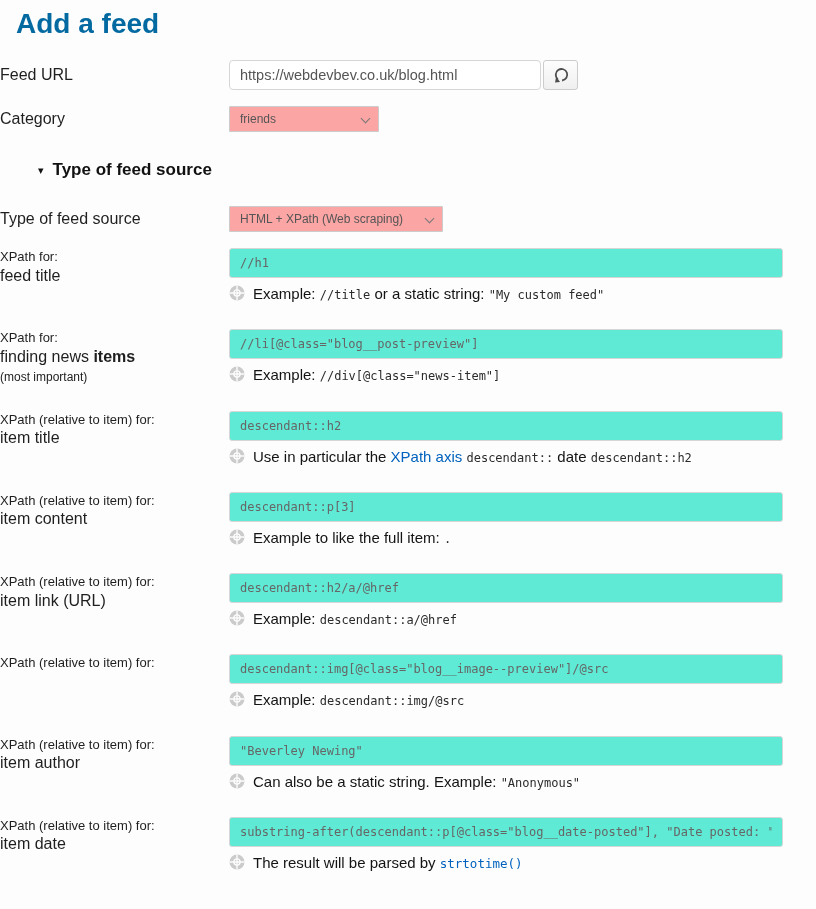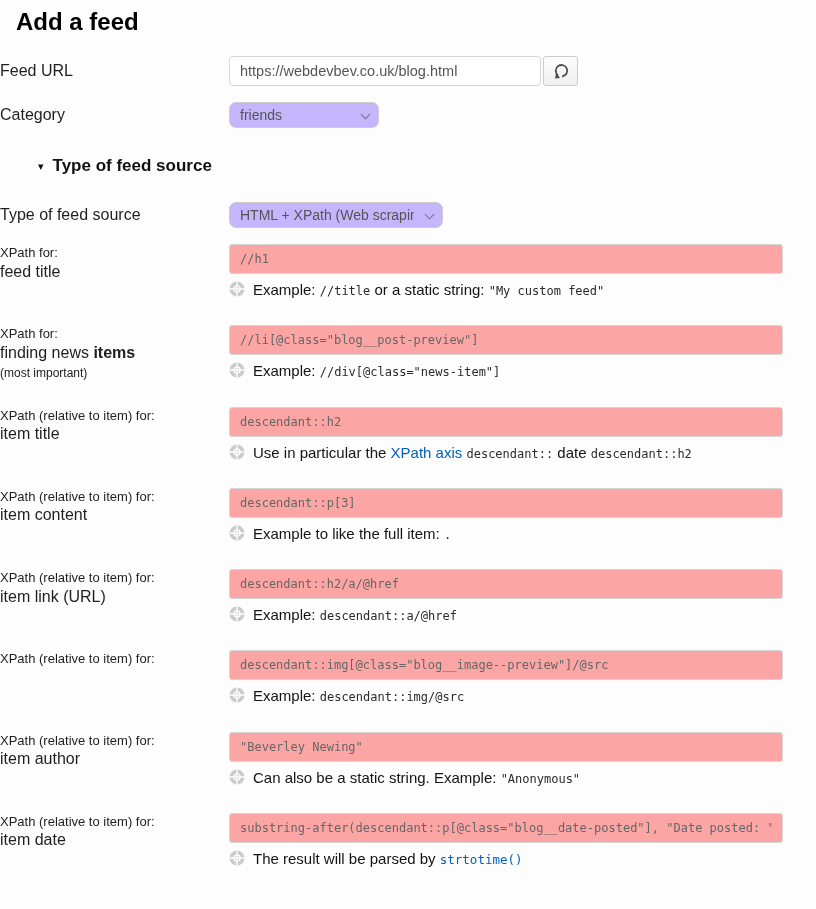--- a/index.html
+++ b/index.html
@@ -3,21 +3,21 @@
 <meta charset="utf-8">
 <style>
   * { box-sizing: border-box; }
   html,body { margin:0; padding:0; background:#fdfdfd; }
   body {
     width:816px; height:909px; overflow:hidden;
     font-family:"Liberation Sans","DejaVu Sans",sans-serif;
     font-size:15px; color:#1a1a1a;
   }
   .page { width:816px; position:relative; }
-  h1.page-title { font-size:24px; font-weight:bold; margin:8px 0 20px 16px; color:#000000; }
+  h1.page-title { font-size:28px; font-weight:bold; margin:8px 0 20px 16px; color:#0369a1; }
 
   .row { display:flex; align-items:center; margin-bottom:16px; }
   .label-col { width:210px; flex:none; text-align:left; font-size:16px; color:#1f1f1f; }
   .ctrl-col { margin-left:19px; flex:1; }
 
   
   .url-group { display:flex; align-items:stretch; }
   .url-input {
     width:312px; height:30px; border:1px solid #d6d6d6; border-radius:4px;
     background:#fff; padding:4px 10px; font-family:"Liberation Sans","DejaVu Sans",sans-serif;
@@ -26,22 +26,22 @@
   .load-btn {
     width:35px; height:30px; margin-left:2px; border:1px solid #ccc; border-radius:3px;
     background:linear-gradient(#fdfdfd,#efefef); cursor:pointer; padding:0;
     display:flex; align-items:center; justify-content:center;
   }
 
   
   .select-wrap { position:relative; display:inline-block; }
   select {
     appearance:none; -webkit-appearance:none;
-    height:26px; border:1px solid #ccc; border-radius:7px; background:#c4b5fd;
-    font-family:"Liberation Sans","DejaVu Sans",sans-serif; font-size:14px; color:#555;
+    height:26px; border:1px solid #ccc; border-radius:1px; background:#fca5a5;
+    font-family:"Liberation Sans","DejaVu Sans",sans-serif; font-size:12px; color:#555;
     padding:2px 28px 2px 10px; outline:none;
   }
   .cat-select select { width:150px; }
   .type-select select { width:214px; }
   .chev { position:absolute; right:10px; top:9px; width:7px; height:7px;
     border-right:1.5px solid #777; border-bottom:1.5px solid #777; transform:rotate(45deg);
     pointer-events:none; }
 
   
   .section-head { display:flex; align-items:center; margin:28px 0 26px 38px; cursor:pointer; }
@@ -55,21 +55,21 @@
   .intro a { color:#0062be; font-style:italic; text-decoration:none; }
   .intro span { white-space:nowrap; }
 
   
   .xpath-row { display:flex; align-items:flex-start; margin-bottom:25px; }
   .lbl-top { font-size:13px; line-height:1.35; }
   .lbl-main { font-size:16px; line-height:1.3; }
   .lbl-main b { font-weight:bold; }
   .lbl-note { font-size:12px; color:#222; margin-top:2px; }
   .xpath-input {
-    width:554px; height:30px; border:1px solid #d6d6d6; border-radius:3px; background:#fca5a5;
+    width:554px; height:30px; border:1px solid #d6d6d6; border-radius:3px; background:#5eead4;
     font-family:"DejaVu Sans Mono","Liberation Mono",monospace; font-size:12px; color:#666;
     padding:4px 10px; outline:none;
   }
   .hint { margin-top:6px; font-size:15px; color:#141414; display:flex; align-items:flex-start; }
   .hint .help-ic { margin:1px 8px 0 0; flex:none; }
   .hint .seg { line-height:1.35; }
   .hint code {
     font-family:"DejaVu Sans Mono","Liberation Mono",monospace; font-size:12px; color:#2b2b2b;
   }
   .hint a { color:#0062be; text-decoration:none; }

